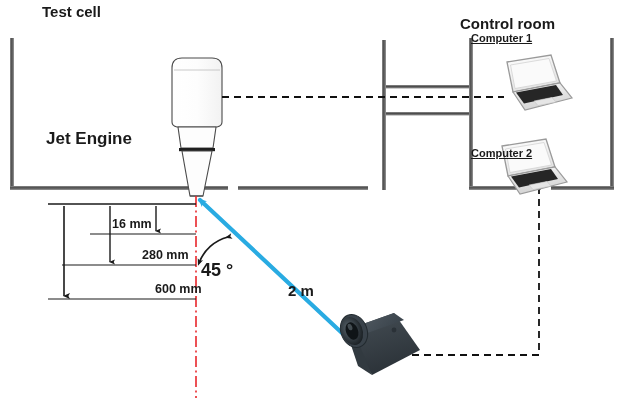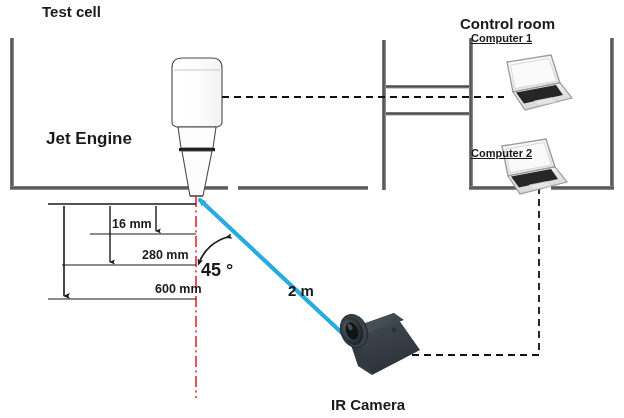--- a/index.html
+++ b/index.html
@@ -230,15 +230,14 @@
   <div class="lbl lbl-dim" style="left:112px; top:218px;">16 mm</div>
 
   <div class="lbl lbl-dim" style="left:110px; top:249px;padding-left:32px;">280 mm</div>
 
   <div class="lbl lbl-dim" style="left:110px; top:283px;margin-left:45px;">600 mm</div>
 
   <div class="lbl lbl-ang" style="left:201px; top:261px;">45 °</div>
 
   <div class="lbl lbl-dist" style="left:288px; top:255px;margin-top:28px;">2 m</div>
 
-  <div class="lbl lbl-cam" style="left:331px; top:397px;">IR Camera</div>
 
 </div>
 
 </body></html>

